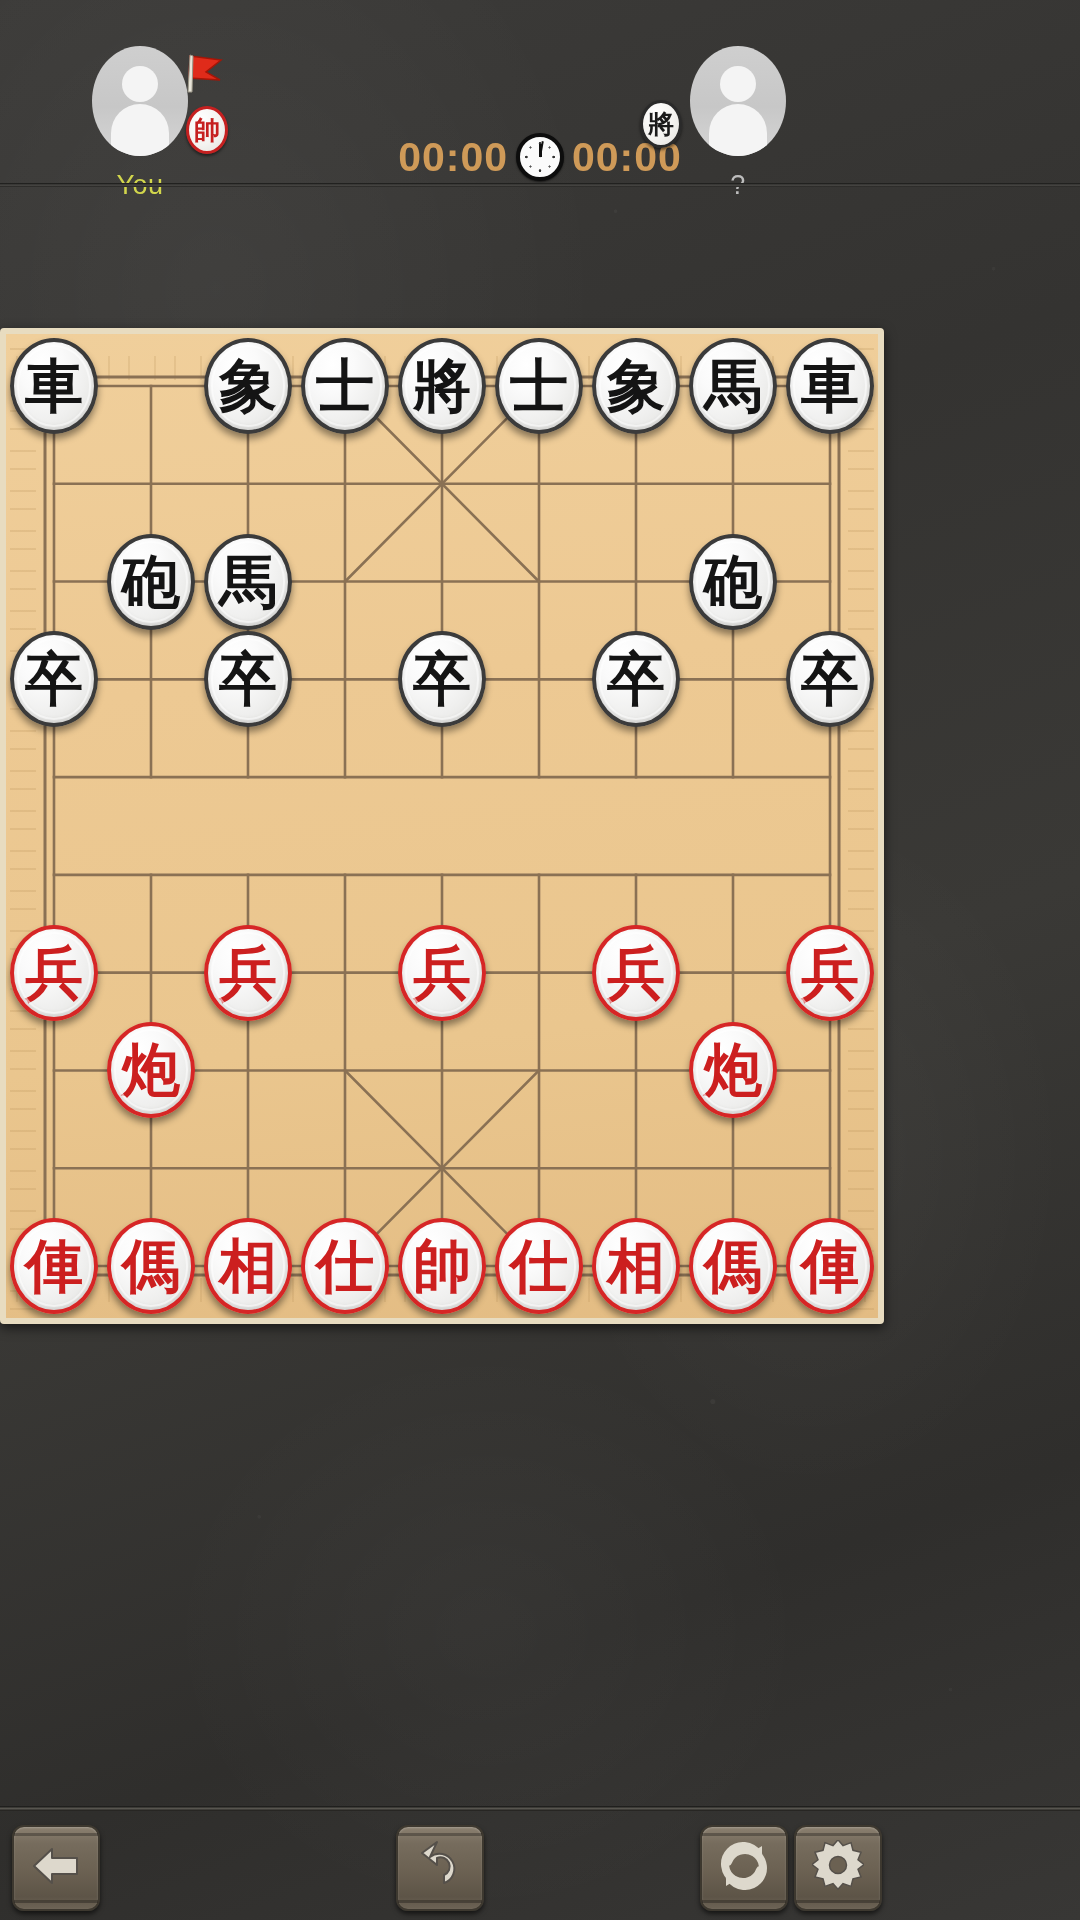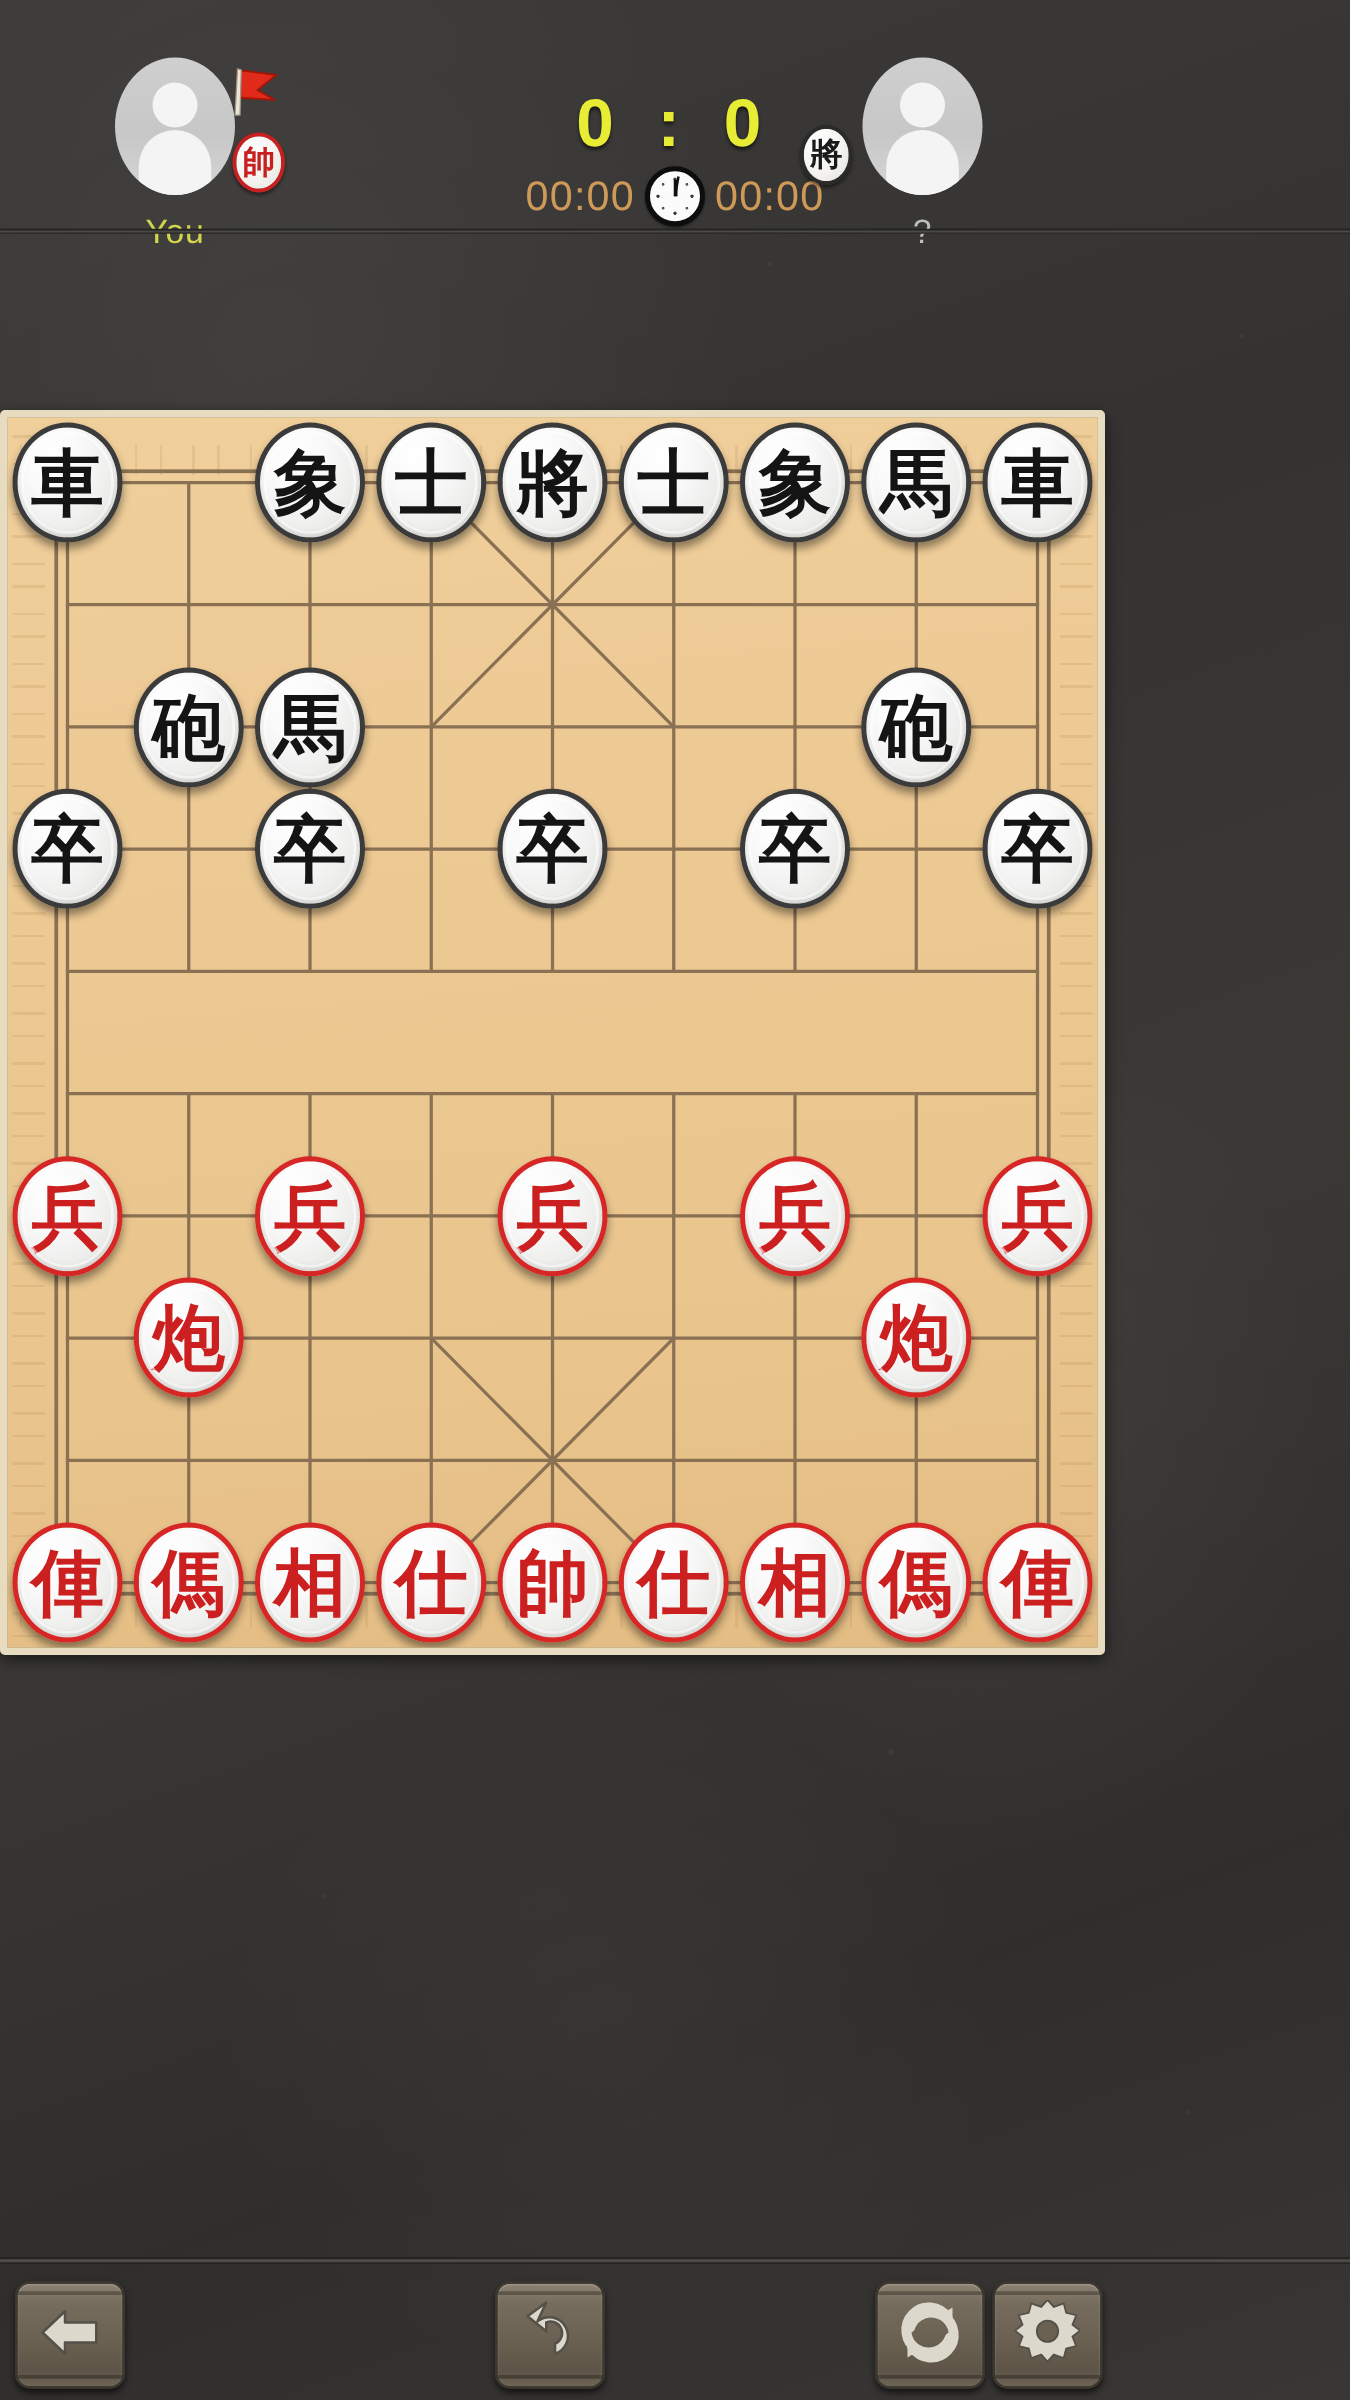--- a/index.html
+++ b/index.html
@@ -98,21 +98,21 @@
     text-align: center;
     font-size: 54px; font-weight: bold; color: #e8ec34;
     letter-spacing: 10px;
     text-shadow: 0 2px 3px rgba(0,0,0,.6);
   }
   #clock-row {
     position: absolute; left: 0; top: 133px; width: 1080px;
     display: flex; align-items: center; justify-content: center; gap: 8px;
   }
   .clock-time {
-    font-size: 33px; color: #cf9a58; font-weight: normal;
+    font-size: 41px; color: #cf9a58; font-weight: bold;
     letter-spacing: 1px;
   }
   #clock-icon {
     width: 48px; height: 48px; border-radius: 50%;
     background: #fbfbfb; border: 4px solid #0d0d0d;
     position: relative; flex: 0 0 auto;
     box-shadow: 0 1px 2px rgba(0,0,0,.6);
   }
   #clock-icon .hand {
     position: absolute; left: 50%; top: 50%;
@@ -236,21 +236,20 @@
     <div id="turn-flag">
       <svg width="52" height="56" viewBox="0 0 52 56">
         <path d="M14 6 L45 10 L30 22 L44 30 L13 28 Z" fill="#e02b1a" stroke="#a51507" stroke-width="1.5"></path>
         <path d="M14 5 L12 40 L16 40 L17 6 Z" fill="#d8datf"></path>
         <path d="M14 5 L12 42 L16 42 L17 6 Z" fill="#e8e4d8" stroke="#9b9788" stroke-width="1"></path>
       </svg>
     </div>
 
     <div class="king-badge" id="badge-red">帥</div>
 
-    <div id="score">0 : 0</div>
 
     <div id="clock-row">
       <div class="clock-time">00:00</div>
       <div id="clock-icon">
         <span class="ticks"></span>
         <span class="hand h"></span>
         <span class="hand m"></span>
       </div>
       <div class="clock-time">00:00</div>
     </div>

